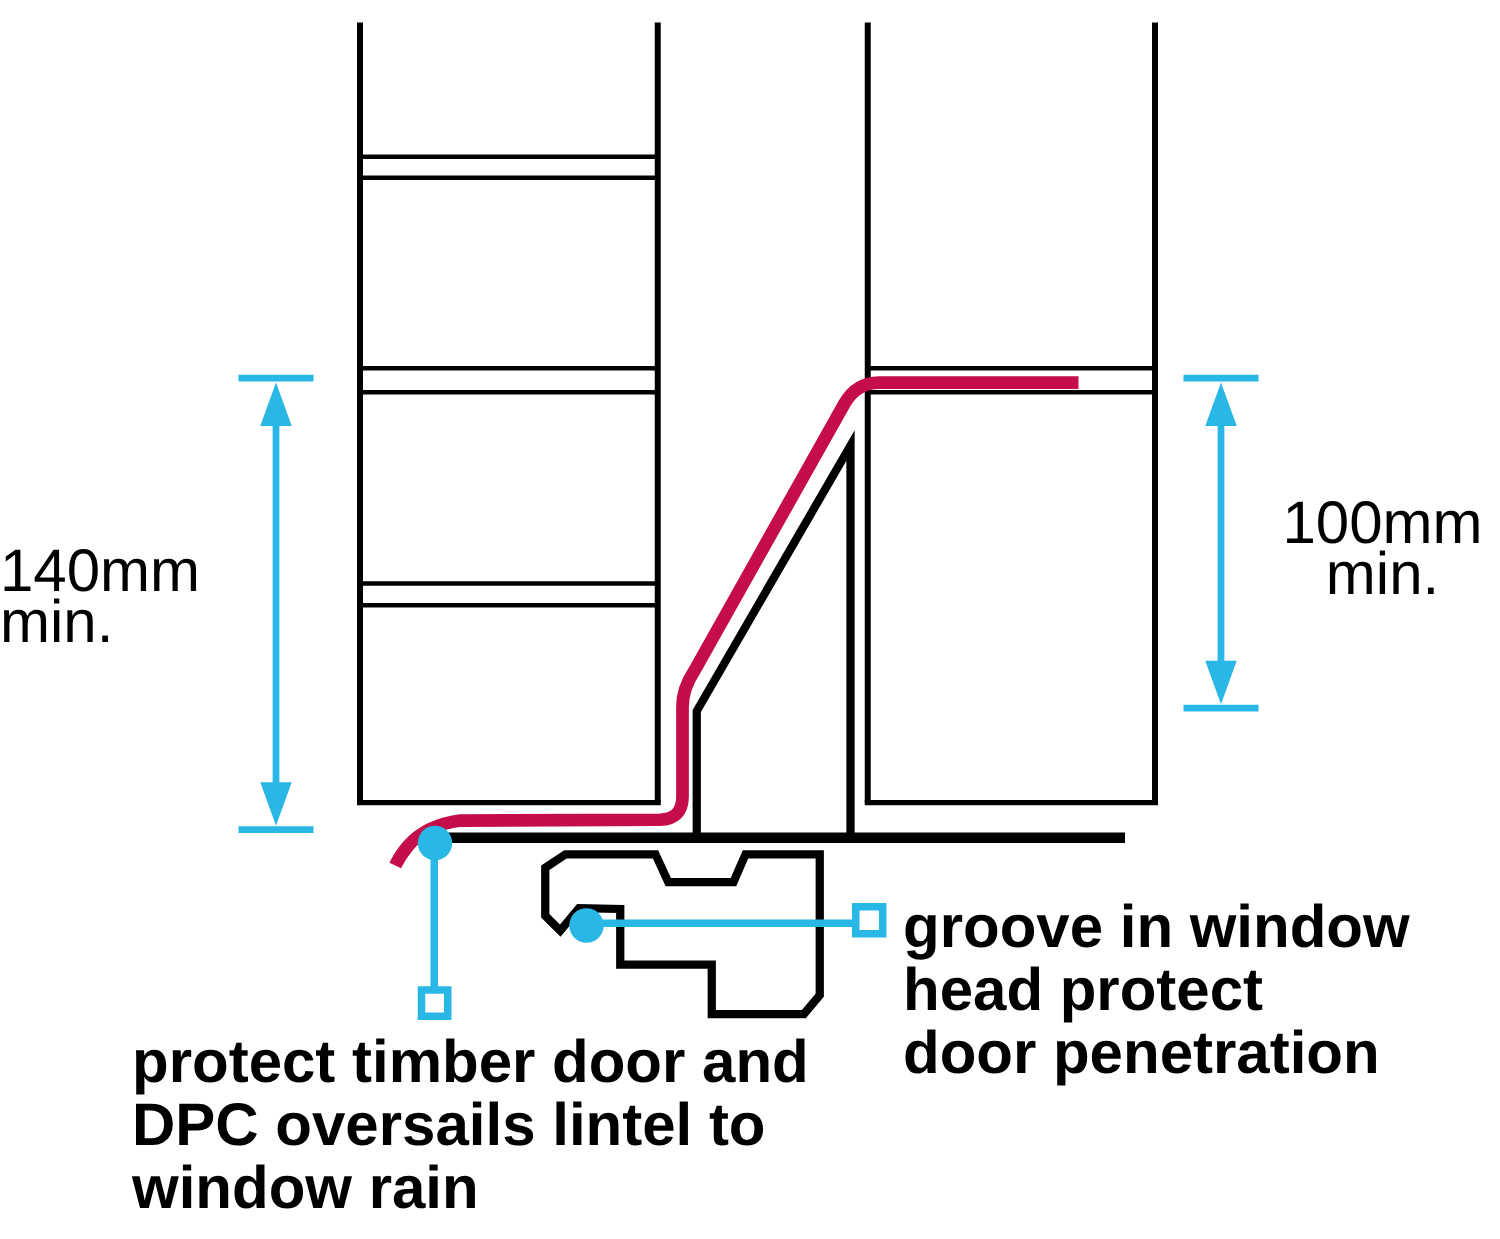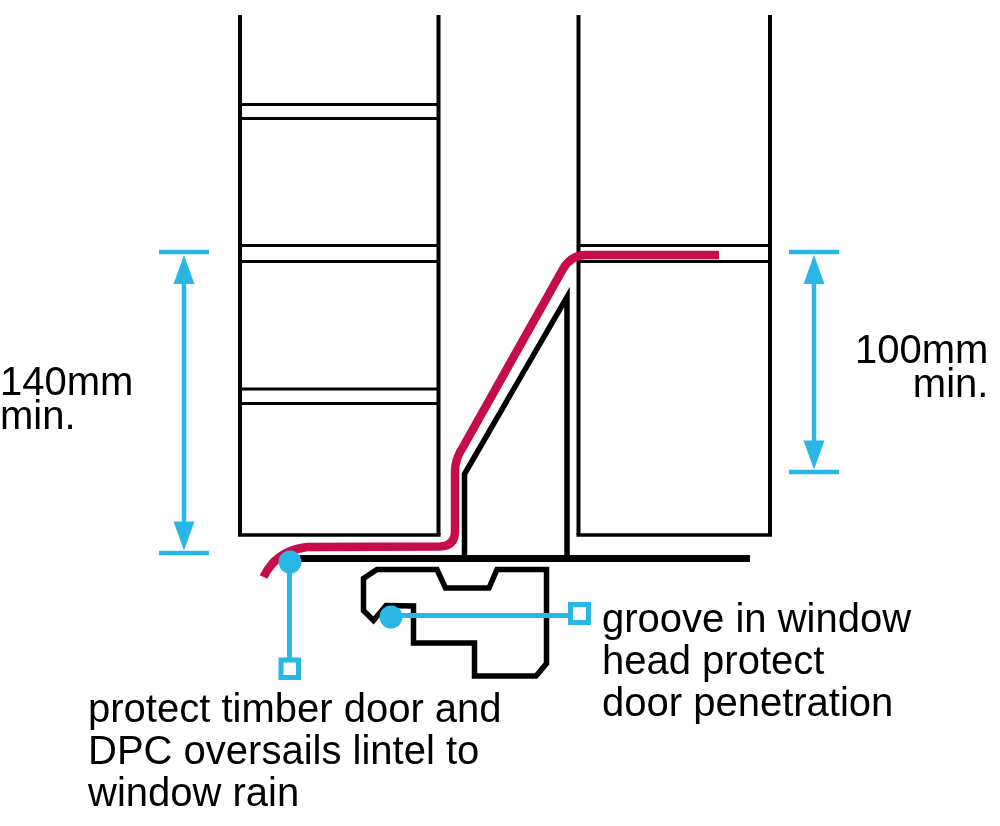--- a/index.html
+++ b/index.html
@@ -17,23 +17,23 @@
   .cyan-fill{fill:var(--accent-cyan,#29b7e6);stroke:none;}
   .cyan-box{fill:#ffffff;stroke:var(--accent-cyan,#29b7e6);}
   .hatch-line{stroke:var(--hatch-gray,#7b7b7b);}
   .label{
     position:absolute;
     color:var(--ink,#000);
     font-size:40px;
     white-space:nowrap;
   }
   .dim-label{line-height:34px;}
-  .note-label{line-height:42px;}
+  .note-label{line-height:42px;font-weight:bold;}
   #label-140{left:0;top:364px;width:147px;}
-  #label-100{left:855px;top:332px;text-align:right;}
+  #label-100{left:855px;top:332px;text-align:center;}
   #note-dpc{left:88px;top:687px;}
   #note-groove{left:602px;top:597px;}
 </style>
 </head>
 <body>
 
 <div id="stage">
 
   <svg id="drawing" width="1000" height="826" viewBox="0 0 1000 826">
     <defs>

